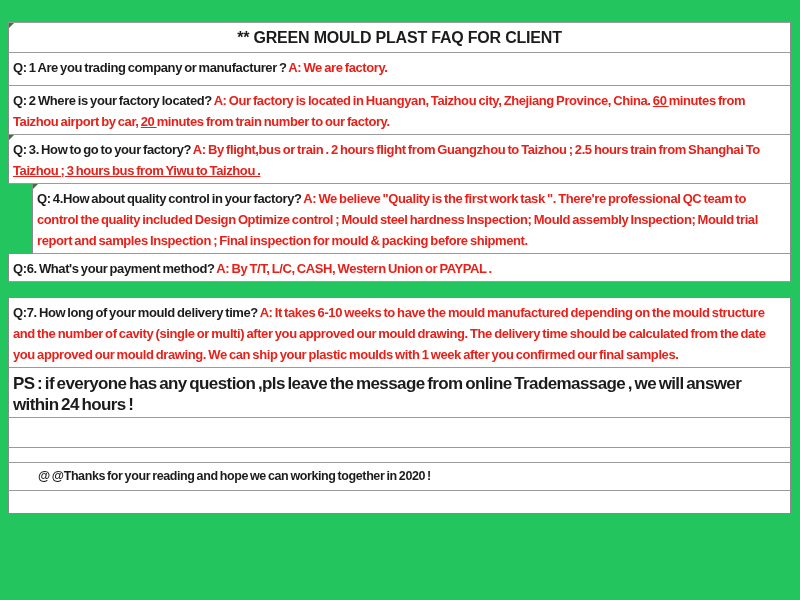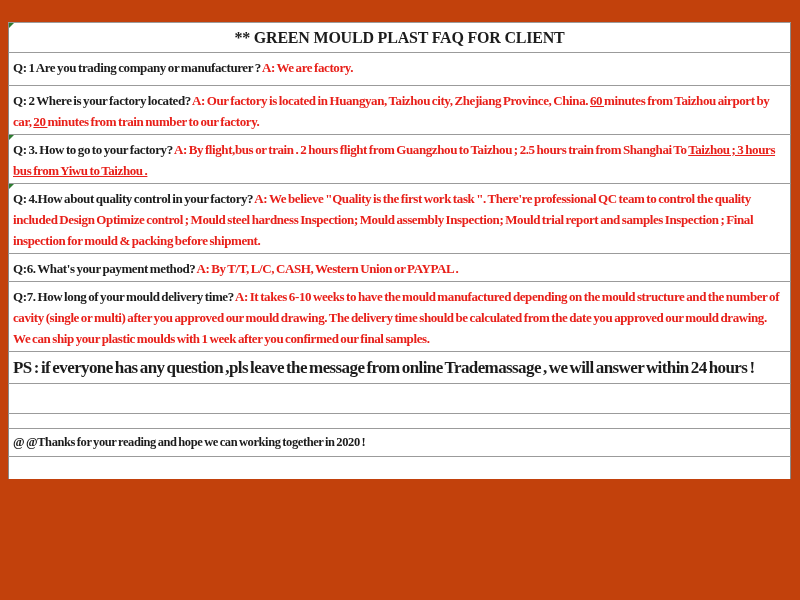--- a/index.html
+++ b/index.html
@@ -5,21 +5,21 @@
   :root{
     --red:#e8201a;
     --black:#1c1c1c;
     --grid:#9b9b9b;
     --grid-outer:#8a8a8a;
     --green:#2e7d32;
   }
   *{box-sizing:border-box;margin:0;padding:0;}
   html,body{background:#fff;}
   body{font-family:"Liberation Sans",sans-serif;}
-  .wrap{position:relative;width:800px;height:600px;background:#c2410c;overflow:hidden;font-family:Liberation Serif, serif;}
+  .wrap{position:relative;width:800px;height:600px;background:#22c55e;overflow:hidden;}
   .page{position:absolute;left:8px;top:22px;width:783px;border-top:1px solid var(--grid);}
   .row{
     position:relative;
     border-left:1px solid var(--grid-outer);
     border-right:1px solid var(--grid-outer);
     border-bottom:1px solid var(--grid);
     background:#fff;
   }
   .cell-text{
     padding:4px 5px 2px 4px;
@@ -44,30 +44,30 @@
     font-size:16px;
     font-weight:700;
     letter-spacing:-0.2px;
     color:var(--black);
     padding-top:4px;
     line-height:22px;
   }
   .row-q1{min-height:33px;}
   .row-q2{min-height:48px;}
   .row-q3{min-height:47px;}
-  .row-q4{min-height:68px;}
+  .row-q4{min-height:68px;margin-left:24px;}
   .row-q5{min-height:49px;}
   .row-q6{min-height:28px;}
-  .row-q7{min-height:68px;}
+  .row-q7{min-height:68px;margin-top:16px;}
   .row-q8{min-height:50px;}
   .row-ps{min-height:32px;}
   .row-ps .cell-text{font-size:17px;letter-spacing:-0.6px;word-spacing:-1.5px;padding-top:5px;}
   .row-empty1{min-height:30px;}
   .row-empty2{min-height:15px;}
-  .row-thanks{min-height:28px;}
+  .row-thanks{min-height:28px;padding-left:25px;}
   .row-thanks .cell-text{font-size:12.5px;letter-spacing:-0.4px;word-spacing:-1px;padding-top:3px;}
   .row-partial{min-height:22px;border-bottom:none;}
 </style>
 </head>
 <body>
 
 <div class="wrap">
   <div class="page">
 
     <div class="row row-title">

